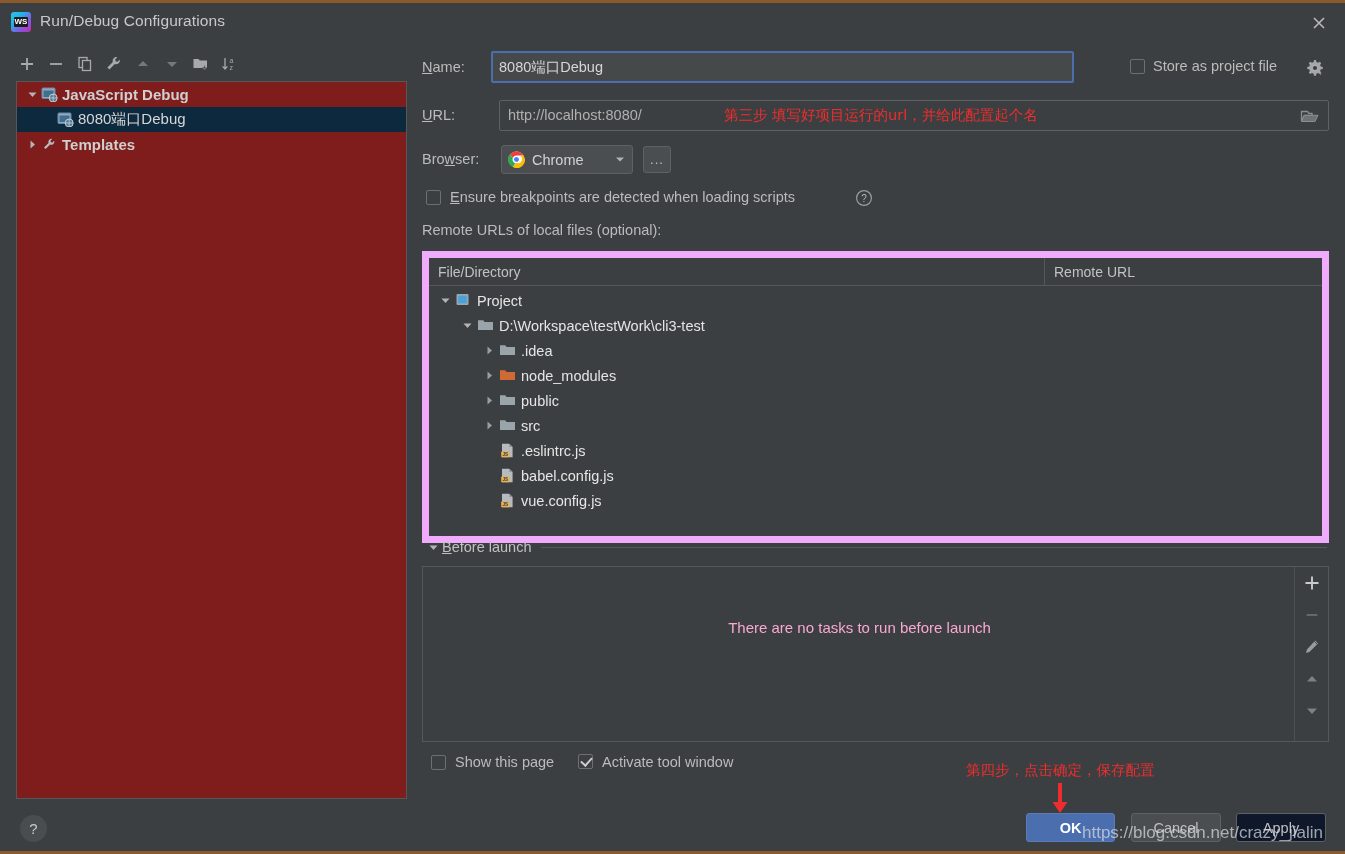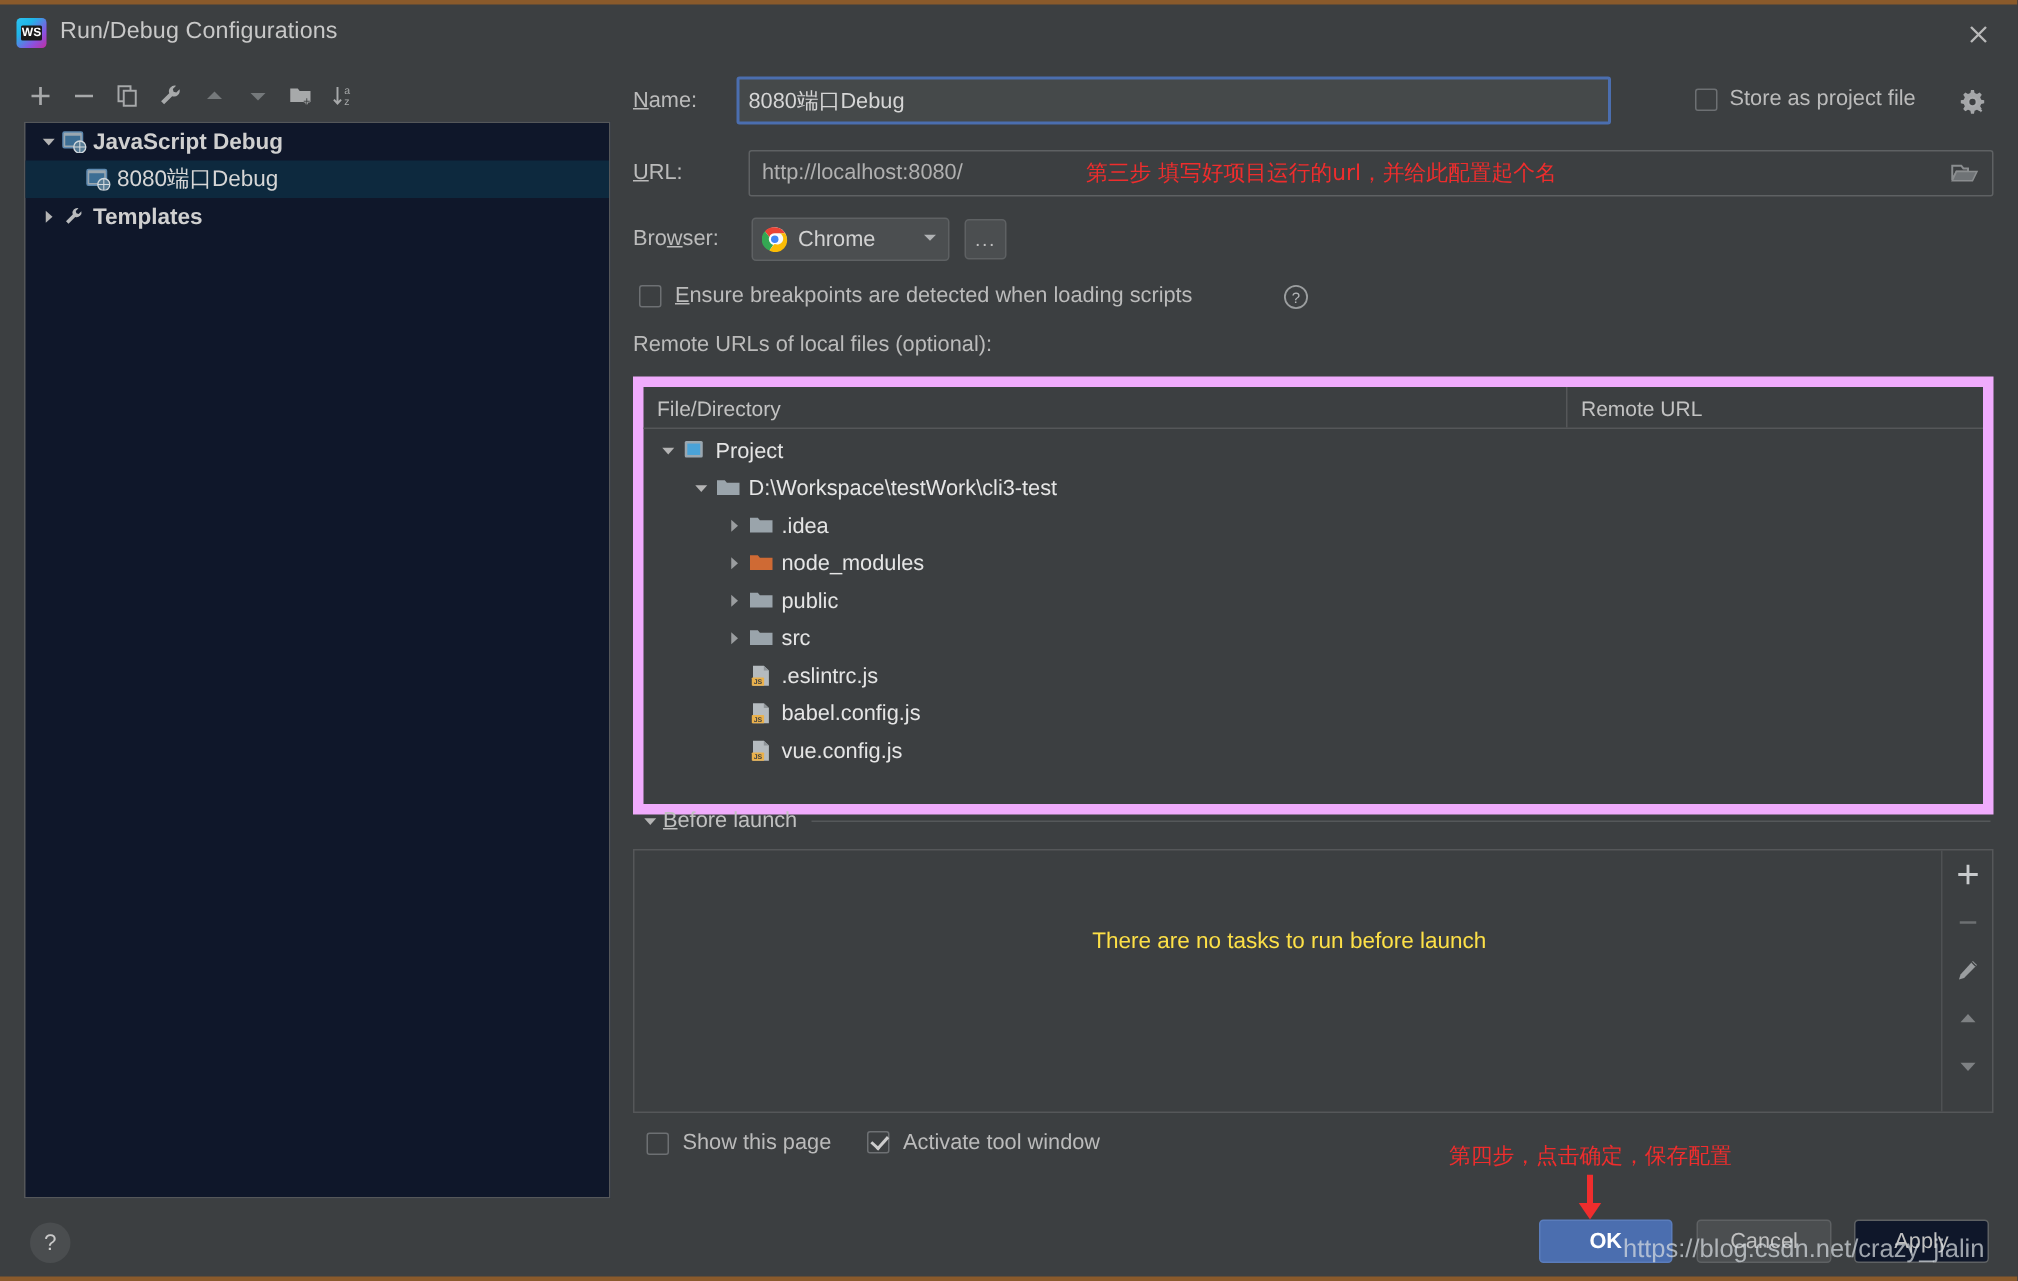--- a/index.html
+++ b/index.html
@@ -47,21 +47,21 @@
   #left-toolbar {
     position: absolute; left: 16px; top: 47px; width: 260px; height: 28px;
     display: flex; align-items: center; gap: 7px;
   }
   .tb-ico { width: 22px; height: 22px; display:flex; align-items:center; justify-content:center; cursor: pointer; }
   .tb-ico svg { display: block; }
 
   #left-tree {
     position: absolute; left: 16px; top: 78px;
     width: 391px; height: 718px;
-    background: #0f172a;
+    background: #7f1d1d;
     border: 1px solid #555759;
   }
   .tree-row {
     position: relative; height: 25px; display: flex; align-items: center;
     font-size: 14.5px; cursor: pointer; padding-left: 6px;
   }
   .tree-row.selected { background: #0d293e; }
   .tw { width: 18px; display:flex; align-items:center; justify-content:center; }
   .tw svg { display:block; }
   .grp-label { font-weight: bold; color: #cfcfcf; font-size: 15px; }
@@ -146,21 +146,21 @@
   #bl-caret { width: 18px; display:flex; align-items:center; justify-content:center; }
   #bl-title { font-size: 14.5px; color: #c0c0c0; }
   #bl-rule { flex: 1; height: 1px; background: #55585a; margin-left: 10px; margin-right: 2px; }
 
   #bl-panel {
     position: absolute; left: 422px; top: 563px; width: 907px; height: 176px;
     border: 1px solid #555759; background: #3c3f41;
   }
   #bl-empty {
     position: absolute; left: 0; right: 32px; top: 52px;
-    text-align: center; font-size: 15px; color: #fde047;
+    text-align: center; font-size: 15px; color: #f9a8d4;
   }
   #bl-side {
     position: absolute; right: 0; top: 0; width: 34px; height: 174px;
     border-left: 1px solid #4e5153;
     display: flex; flex-direction: column; align-items: center; padding-top: 5px; gap: 10px;
   }
   .side-btn { width: 24px; height: 22px; display:flex; align-items:center; justify-content:center; cursor: pointer; }
 
   #show-page-wrap {
     position: absolute; left: 431px; top: 751px;

